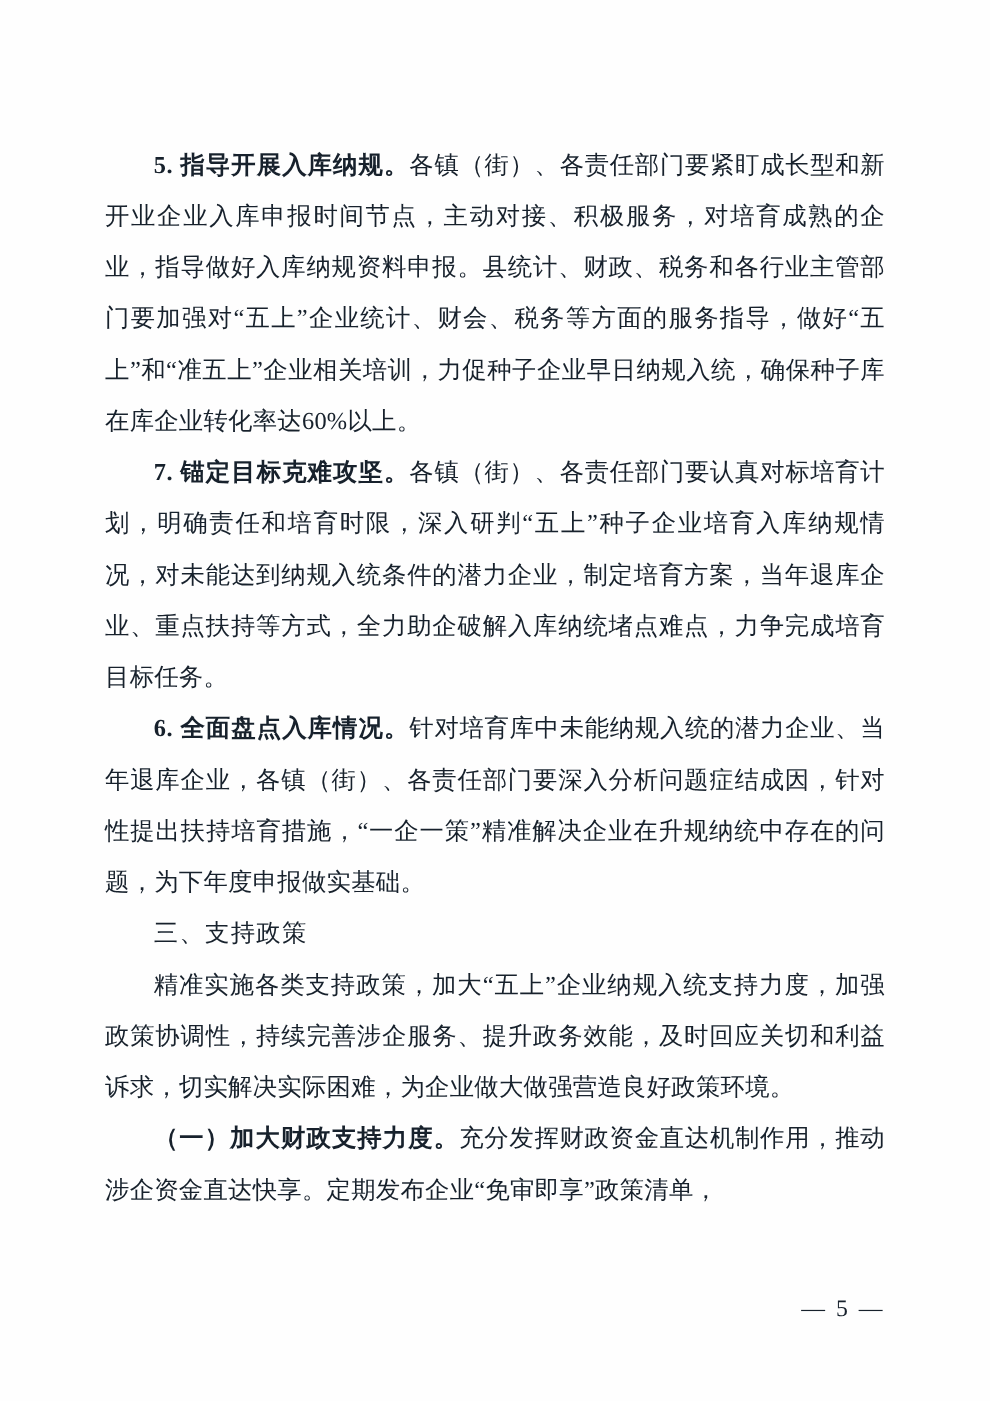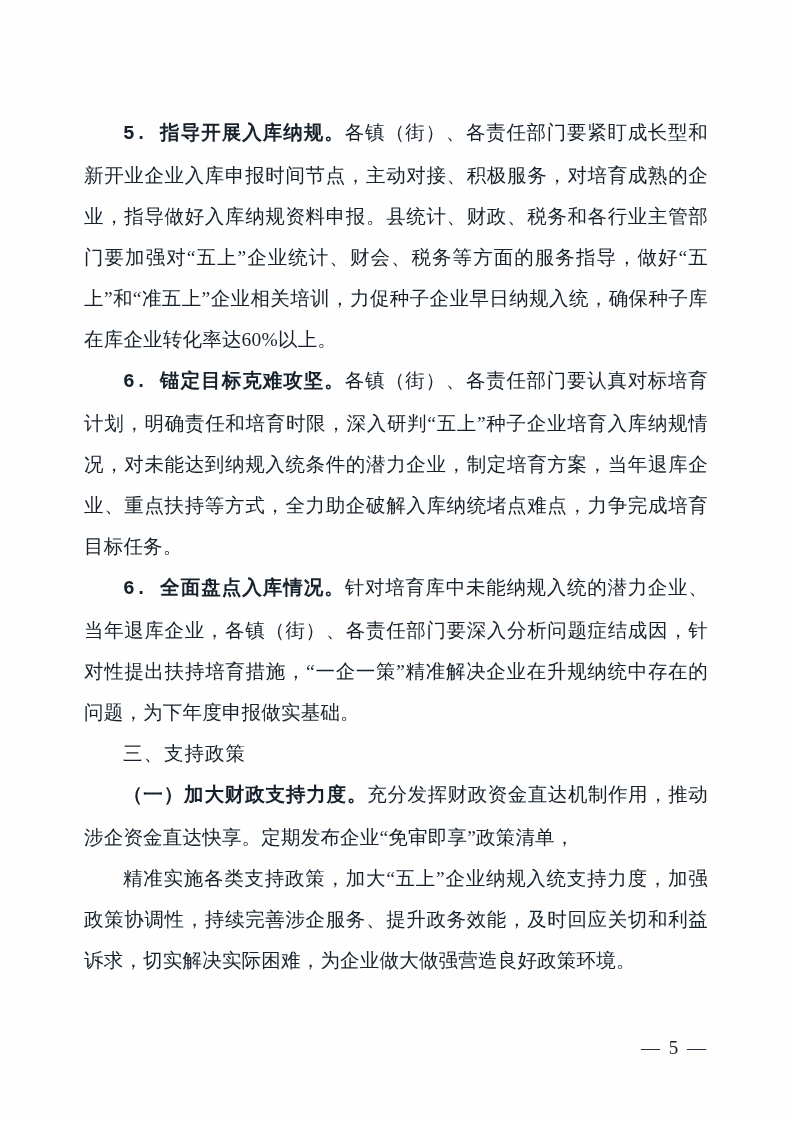--- a/index.html
+++ b/index.html
@@ -33,21 +33,21 @@
     margin: 0;
   }
   .para {
     text-indent: 2em;
   }
   .para-run {
     display: inline;
   }
   .lead {
     font-weight: bold;
-    font-family: Liberation Mono, monospace;
+    font-family: Liberation Serif, serif;
     letter-spacing: 0.5px;
     margin-top: 47px;
   }
   .heading {
     text-indent: 2em;
     font-weight: normal;
     font-family: "Liberation Sans", "DejaVu Sans", sans-serif;
     letter-spacing: 1px;
   }
   .subheading {
@@ -68,33 +68,33 @@
 
 <div class="page">
   <div class="doc-body">
 
     <p class="para">
       <span class="lead">5. 指导开展入库纳规。</span><span class="para-run">各镇（街）、各责任部门要紧盯成长型和新开业企业入库申报时间节点，主动对接、积极服务，对培育成熟的企业，指导做好入库纳规资料申报。县统计、财政、税务和各行业主管部门要加强对“五上”企业统计、财会、税务等方面的服务指导，做好“五上”和“准五上”企业相关培训，力促种子企业早日纳规入统，确保种子库在库企业转化率达60%以上。</span>
     </p>
 
 
     <p class="para">
-      <span class="lead">6. 锚定目标克难攻坚。</span><span class="para-run">各镇（街）、各责任部门要认真对标培育计划，明确责任和培育时限，深入研判“五上”种子企业培育入库纳规情况，对未能达到纳规入统条件的潜力企业，制定培育方案，当年退库企业、重点扶持等方式，全力助企破解入库纳统堵点难点，力争完成培育目标任务。</span>
+      <span class="lead">7. 锚定目标克难攻坚。</span><span class="para-run">各镇（街）、各责任部门要认真对标培育计划，明确责任和培育时限，深入研判“五上”种子企业培育入库纳规情况，对未能达到纳规入统条件的潜力企业，制定培育方案，当年退库企业、重点扶持等方式，全力助企破解入库纳统堵点难点，力争完成培育目标任务。</span>
     </p>
 
     <p class="para">
       <span class="lead">6. 全面盘点入库情况。</span><span class="para-run">针对培育库中未能纳规入统的潜力企业、当年退库企业，各镇（街）、各责任部门要深入分析问题症结成因，针对性提出扶持培育措施，“一企一策”精准解决企业在升规纳统中存在的问题，为下年度申报做实基础。</span>
     </p>
 
     <p class="heading">三、支持政策</p>
 
     <p class="para">
-      <span class="lead">（一）加大财政支持力度。</span><span class="para-run">充分发挥财政资金直达机制作用，推动涉企资金直达快享。定期发布企业“免审即享”政策清单，</span>
+      <span class="para-run">精准实施各类支持政策，加大“五上”企业纳规入统支持力度，加强政策协调性，持续完善涉企服务、提升政务效能，及时回应关切和利益诉求，切实解决实际困难，为企业做大做强营造良好政策环境。</span>
     </p>
 
     <p class="para">
-      <span class="para-run">精准实施各类支持政策，加大“五上”企业纳规入统支持力度，加强政策协调性，持续完善涉企服务、提升政务效能，及时回应关切和利益诉求，切实解决实际困难，为企业做大做强营造良好政策环境。</span>
+      <span class="lead">（一）加大财政支持力度。</span><span class="para-run">充分发挥财政资金直达机制作用，推动涉企资金直达快享。定期发布企业“免审即享”政策清单，</span>
     </p>
 
   </div>
 
   <div class="page-number">— 5 —</div>
 </div>
 
 </body></html>

